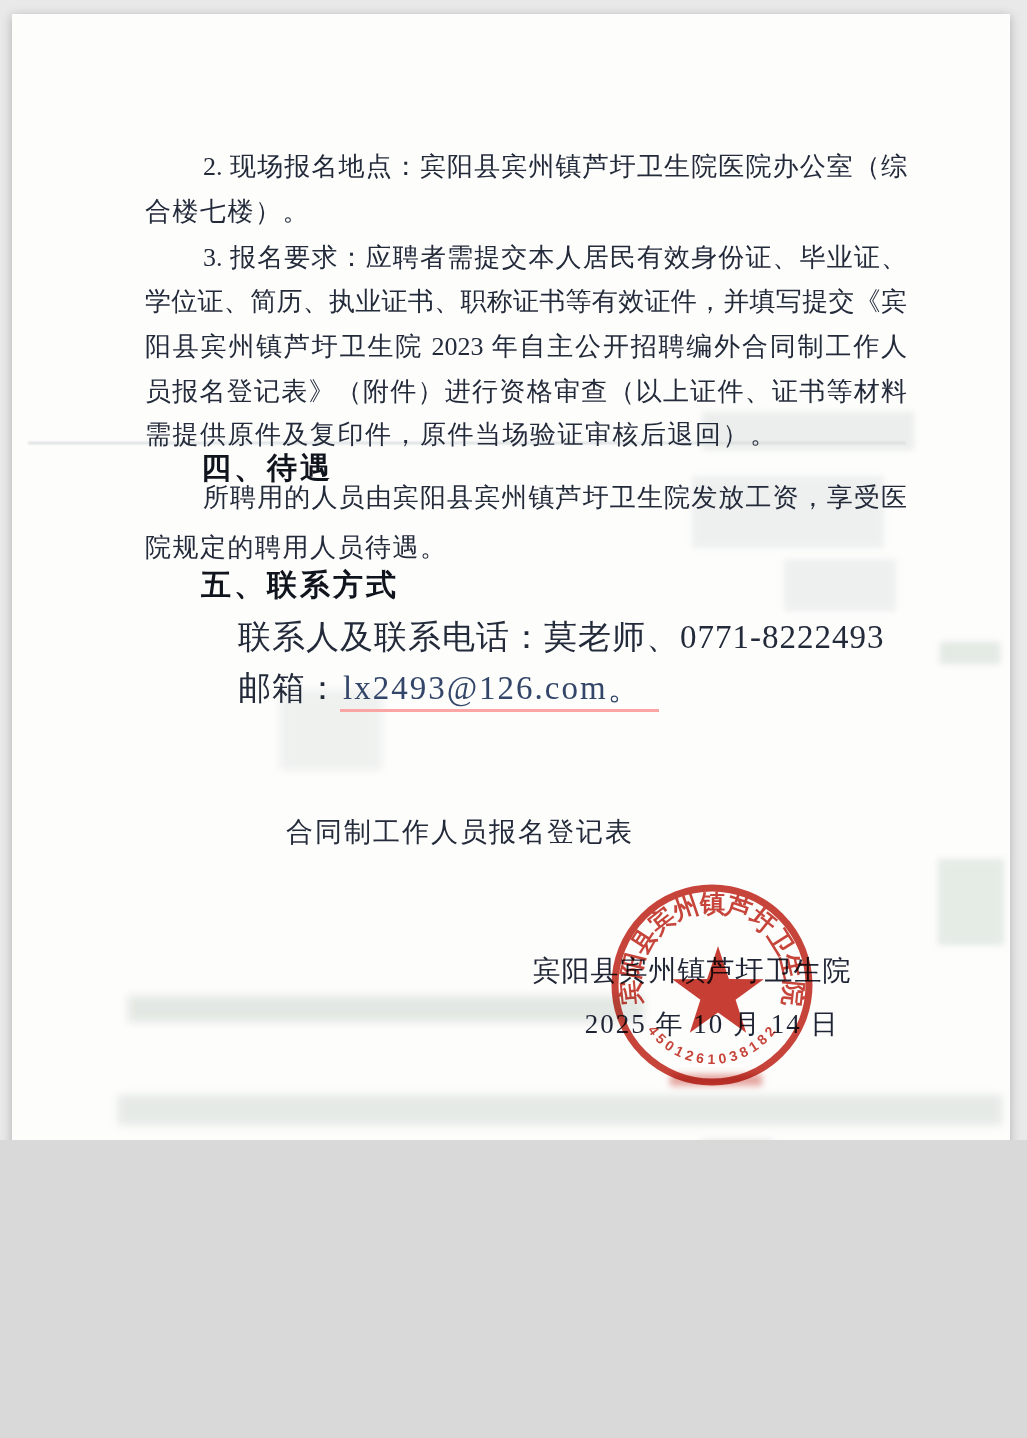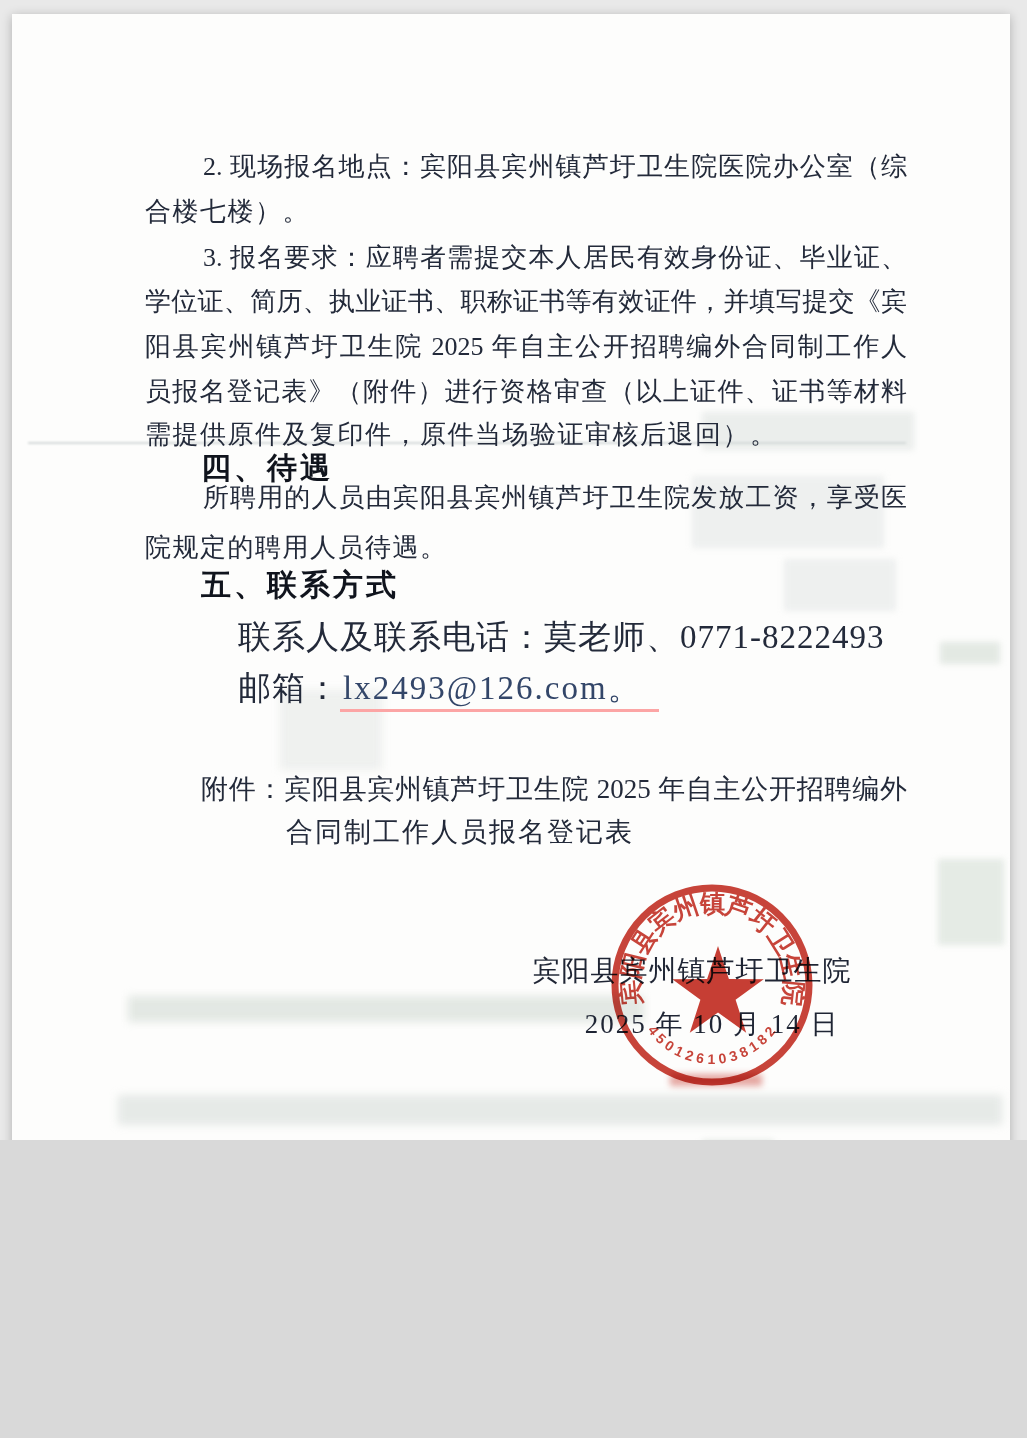--- a/index.html
+++ b/index.html
@@ -55,35 +55,34 @@
     <div class="ghost g-blur4" style="left:288px;top:1201px;width:412px;height:30px;background:rgba(200,210,204,.42);"></div>
     <div class="ghost g-blur3" style="left:928px;top:628px;width:60px;height:22px;background:rgba(196,209,197,.45);"></div>
     <div class="ghost g-blur3" style="left:926px;top:845px;width:66px;height:86px;background:rgba(196,209,197,.42);"></div>
     <div class="ghost g-blur3" style="left:658px;top:1060px;width:92px;height:12px;background:rgba(199,63,52,.45);"></div>
 
     <div class="line fill indent" style="top:136px">2. 现场报名地点：宾阳县宾州镇芦圩卫生院医院办公室（综</div>
     <div class="line short" style="top:181px">合楼七楼）。</div>
 
     <div class="line fill indent" style="top:227px">3. 报名要求：应聘者需提交本人居民有效身份证、毕业证、</div>
     <div class="line fill" style="top:271px">学位证、简历、执业证书、职称证书等有效证件，并填写提交《宾</div>
-    <div class="line fill" style="top:316px">阳县宾州镇芦圩卫生院 2025 年自主公开招聘编外合同制工作人</div>
+    <div class="line fill" style="top:316px">阳县宾州镇芦圩卫生院 2023 年自主公开招聘编外合同制工作人</div>
     <div class="line fill" style="top:361px">员报名登记表》（附件）进行资格审查（以上证件、证书等材料</div>
     <div class="line short" style="top:404px">需提供原件及复印件，原件当场验证审核后退回）。</div>
 
     <div class="heading" style="top:434px">四、待遇</div>
     <div class="line fill indent" style="top:467px">所聘用的人员由宾阳县宾州镇芦圩卫生院发放工资，享受医</div>
     <div class="line short" style="top:517px">院规定的聘用人员待遇。</div>
 
     <div class="heading" style="top:551px">五、联系方式</div>
     <div class="plainrow" style="top:601px">联系人及联系电话：莫老师、0771-8222493</div>
     <div class="plainrow" style="top:652px">
       <span>邮箱：</span><span class="email-value">lx2493@126.com。</span>
     </div>
 
-    <div class="attach1" style="top:757px">附件：宾阳县宾州镇芦圩卫生院 2025 年自主公开招聘编外</div>
     <div class="attach2" style="top:800px">合同制工作人员报名登记表</div>
 
     <div class="sig-org">宾阳县宾州镇芦圩卫生院</div>
     <div class="sig-date">2025 年 10 月 14 日</div>
 
     <svg class="seal" viewBox="0 0 230 230">
       <circle cx="115" cy="115" r="97" fill="none" stroke="#c5362b" stroke-width="7"></circle>
       <defs>
         <path id="ringPath" d="M 44.5 133.9 A 73 73 0 1 1 185.5 133.9" fill="none"></path>
         <path id="numPath" d="M 50.3 160.3 A 79 79 0 0 0 179.7 160.3" fill="none"></path>

